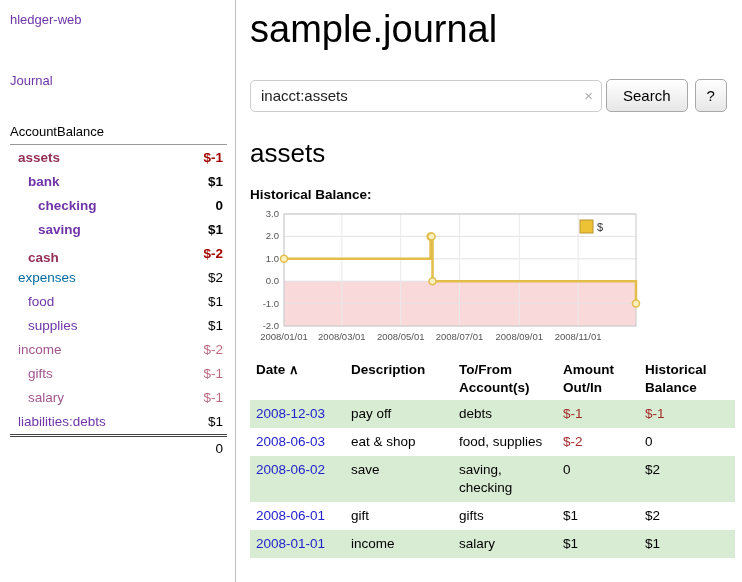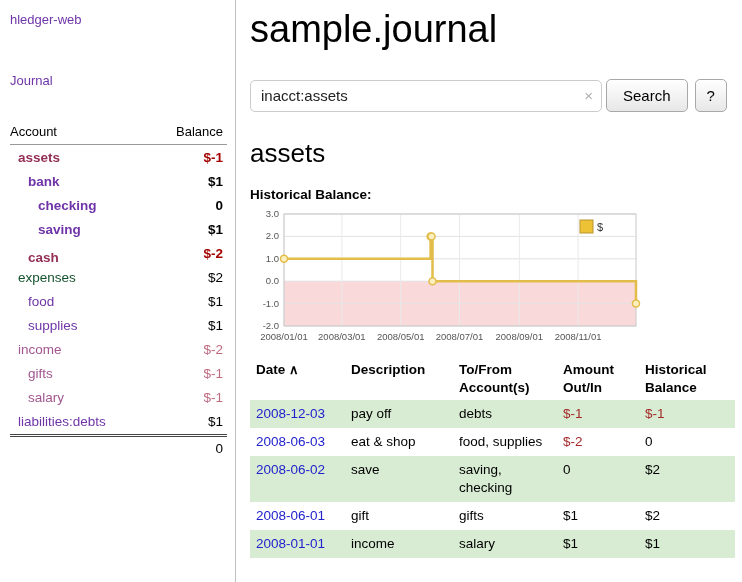--- a/index.html
+++ b/index.html
@@ -16,21 +16,21 @@
   
   .sidebar {
     flex: 0 0 236px;
     width: 236px;
     border-right: 1px solid #bfbfbf;
     padding: 12px 8px 0 10px;
   }
   .brand { display: block; font-size: 13px; margin-bottom: 46px; }
   .journal { display: block; font-size: 13px; margin-bottom: 36px; }
   .acct-head {
-    display: flex; justify-content: space-between;
+    display: flex; 
     font-size: 13px; padding: 0 4px 5px 0;
     border-bottom: 1px solid #999;
   }
   .arow {
     display: flex; justify-content: space-between; align-items: center;
     height: 24px; font-size: 13.5px; padding-right: 4px;
   }
   .b { font-weight: bold; }
   .l1 { padding-left: 8px; }
   .l2 { padding-left: 18px; }
@@ -110,21 +110,21 @@
       </div>
       <div class="arow">
         <a class="l3 b" style="color: rgb(110, 52, 168);">saving</a>
         <span class="b" style="color: rgb(0, 0, 0);">$1</span>
       </div>
       <div class="arow">
         <a class="l2 b" style="color: rgb(148, 48, 86); margin-top: 8px;">cash</a>
         <span class="b" style="color: rgb(164, 0, 0);">$-2</span>
       </div>
       <div class="arow">
-        <a class="l1" style="color: #14532d;">expenses</a>
+        <a class="l1" style="color: #0369a1;">expenses</a>
         <span style="color: rgb(0, 0, 0);">$2</span>
       </div>
       <div class="arow">
         <a class="l2" style="color: rgb(110, 52, 168);">food</a>
         <span style="color: rgb(0, 0, 0);">$1</span>
       </div>
       <div class="arow">
         <a class="l2" style="color: rgb(110, 52, 168);">supplies</a>
         <span style="color: rgb(0, 0, 0);">$1</span>
       </div>

